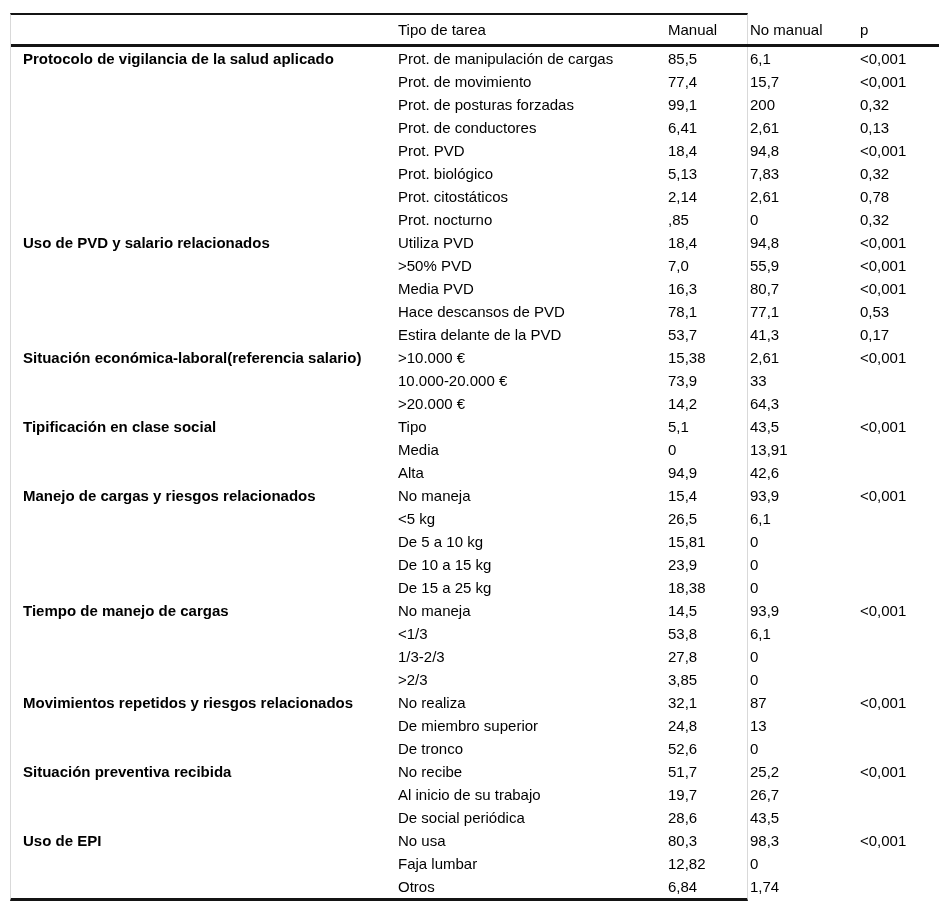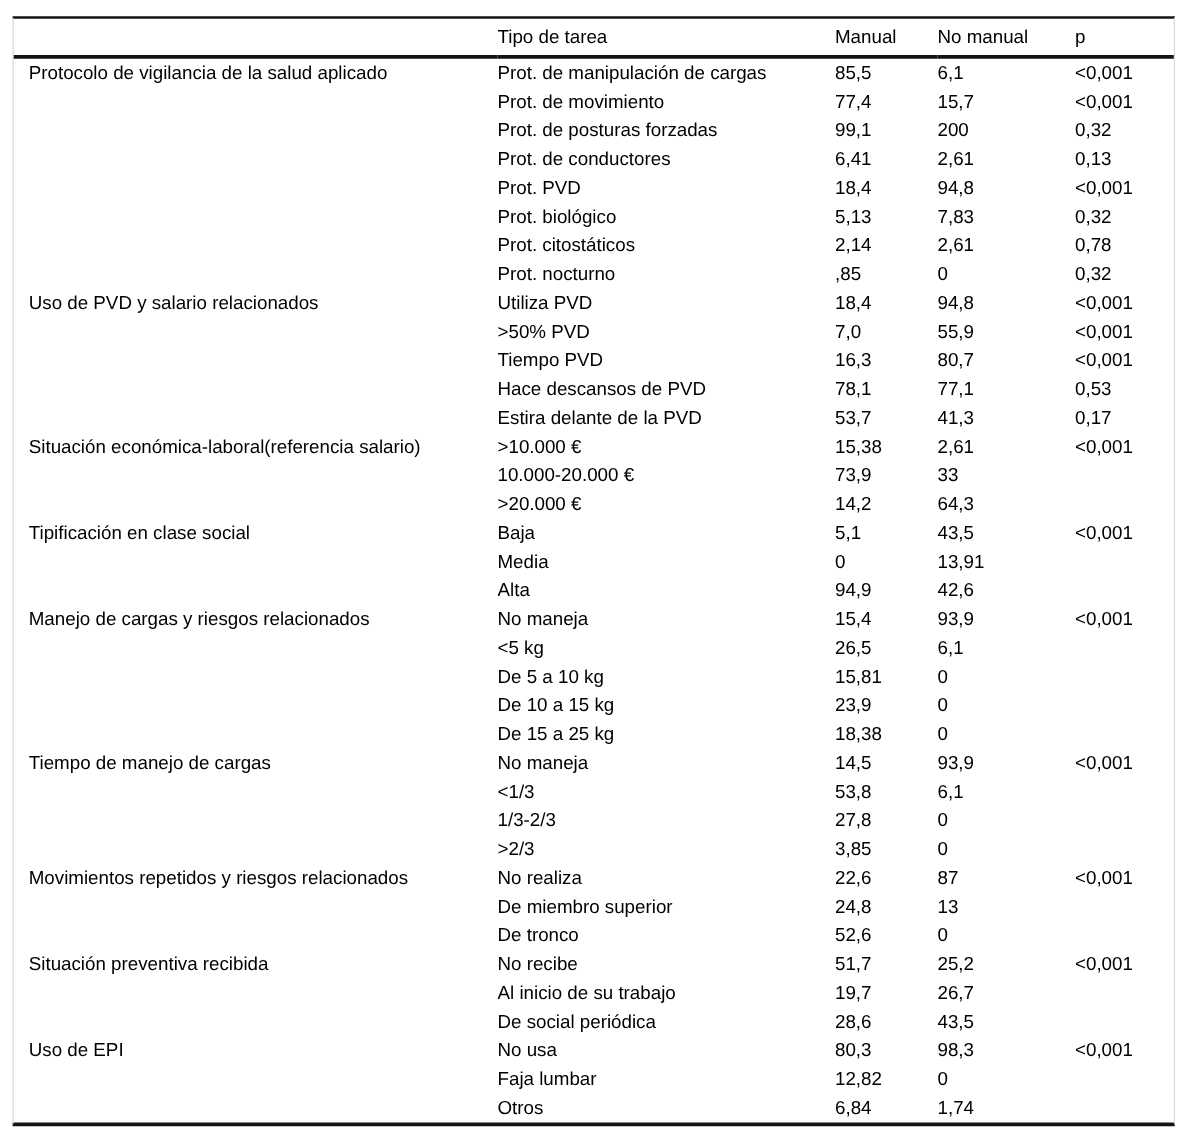--- a/index.html
+++ b/index.html
@@ -11,21 +11,21 @@
     width: 950px;
     height: 913px;
     position: relative;
     font-family: "Liberation Sans", sans-serif;
     color: #000000;
   }
   .table-wrap {
     position: absolute;
     left: 10px;
     top: 13px;
-    width: 930px;
+    width: 738px;
     box-sizing: border-box;
     border-top: 2px solid #141414;
     border-bottom: 3px solid #141414;
     border-left: 1px solid #d9d9d9;
     border-right: 1px solid #d9d9d9;
     background: #ffffff;
   }
   table.stats {
     border-collapse: collapse;
     table-layout: fixed;
@@ -50,20 +50,21 @@
     height: 23px;
     line-height: 23px;
     vertical-align: middle;
   }
   table.stats td.cat {
     vertical-align: top;
   }
   table.stats th:first-child,
   table.stats td.cat {
     padding-left: 12px;
+    font-weight: bold;
   }
 </style>
 </head>
 <body>
 
 <div class="table-wrap">
   <table class="stats">
     <colgroup>
       <col style="width:387px">
       <col style="width:270px">
@@ -137,21 +138,21 @@
           <td>94,8</td>
           <td>&lt;0,001</td>
         </tr>
         <tr>
           <td>&gt;50% PVD</td>
           <td>7,0</td>
           <td>55,9</td>
           <td>&lt;0,001</td>
         </tr>
         <tr>
-          <td>Tiempo PVD</td>
+          <td>Media PVD</td>
           <td>16,3</td>
           <td>80,7</td>
           <td>&lt;0,001</td>
         </tr>
         <tr>
           <td>Hace descansos de PVD</td>
           <td>78,1</td>
           <td>77,1</td>
           <td>0,53</td>
         </tr>
@@ -175,21 +176,21 @@
           <td></td>
         </tr>
         <tr>
           <td>&gt;20.000 €</td>
           <td>14,2</td>
           <td>64,3</td>
           <td></td>
         </tr>
         <tr>
           <td class="cat" rowspan="3">Tipificación en clase social</td>
-          <td>Baja</td>
+          <td>Tipo</td>
           <td>5,1</td>
           <td>43,5</td>
           <td>&lt;0,001</td>
         </tr>
         <tr>
           <td>Media</td>
           <td>0</td>
           <td>13,91</td>
           <td></td>
         </tr>
@@ -251,21 +252,21 @@
         </tr>
         <tr>
           <td>&gt;2/3</td>
           <td>3,85</td>
           <td>0</td>
           <td></td>
         </tr>
         <tr>
           <td class="cat" rowspan="3">Movimientos repetidos y riesgos relacionados</td>
           <td>No realiza</td>
-          <td>22,6</td>
+          <td>32,1</td>
           <td>87</td>
           <td>&lt;0,001</td>
         </tr>
         <tr>
           <td>De miembro superior</td>
           <td>24,8</td>
           <td>13</td>
           <td></td>
         </tr>
         <tr>

